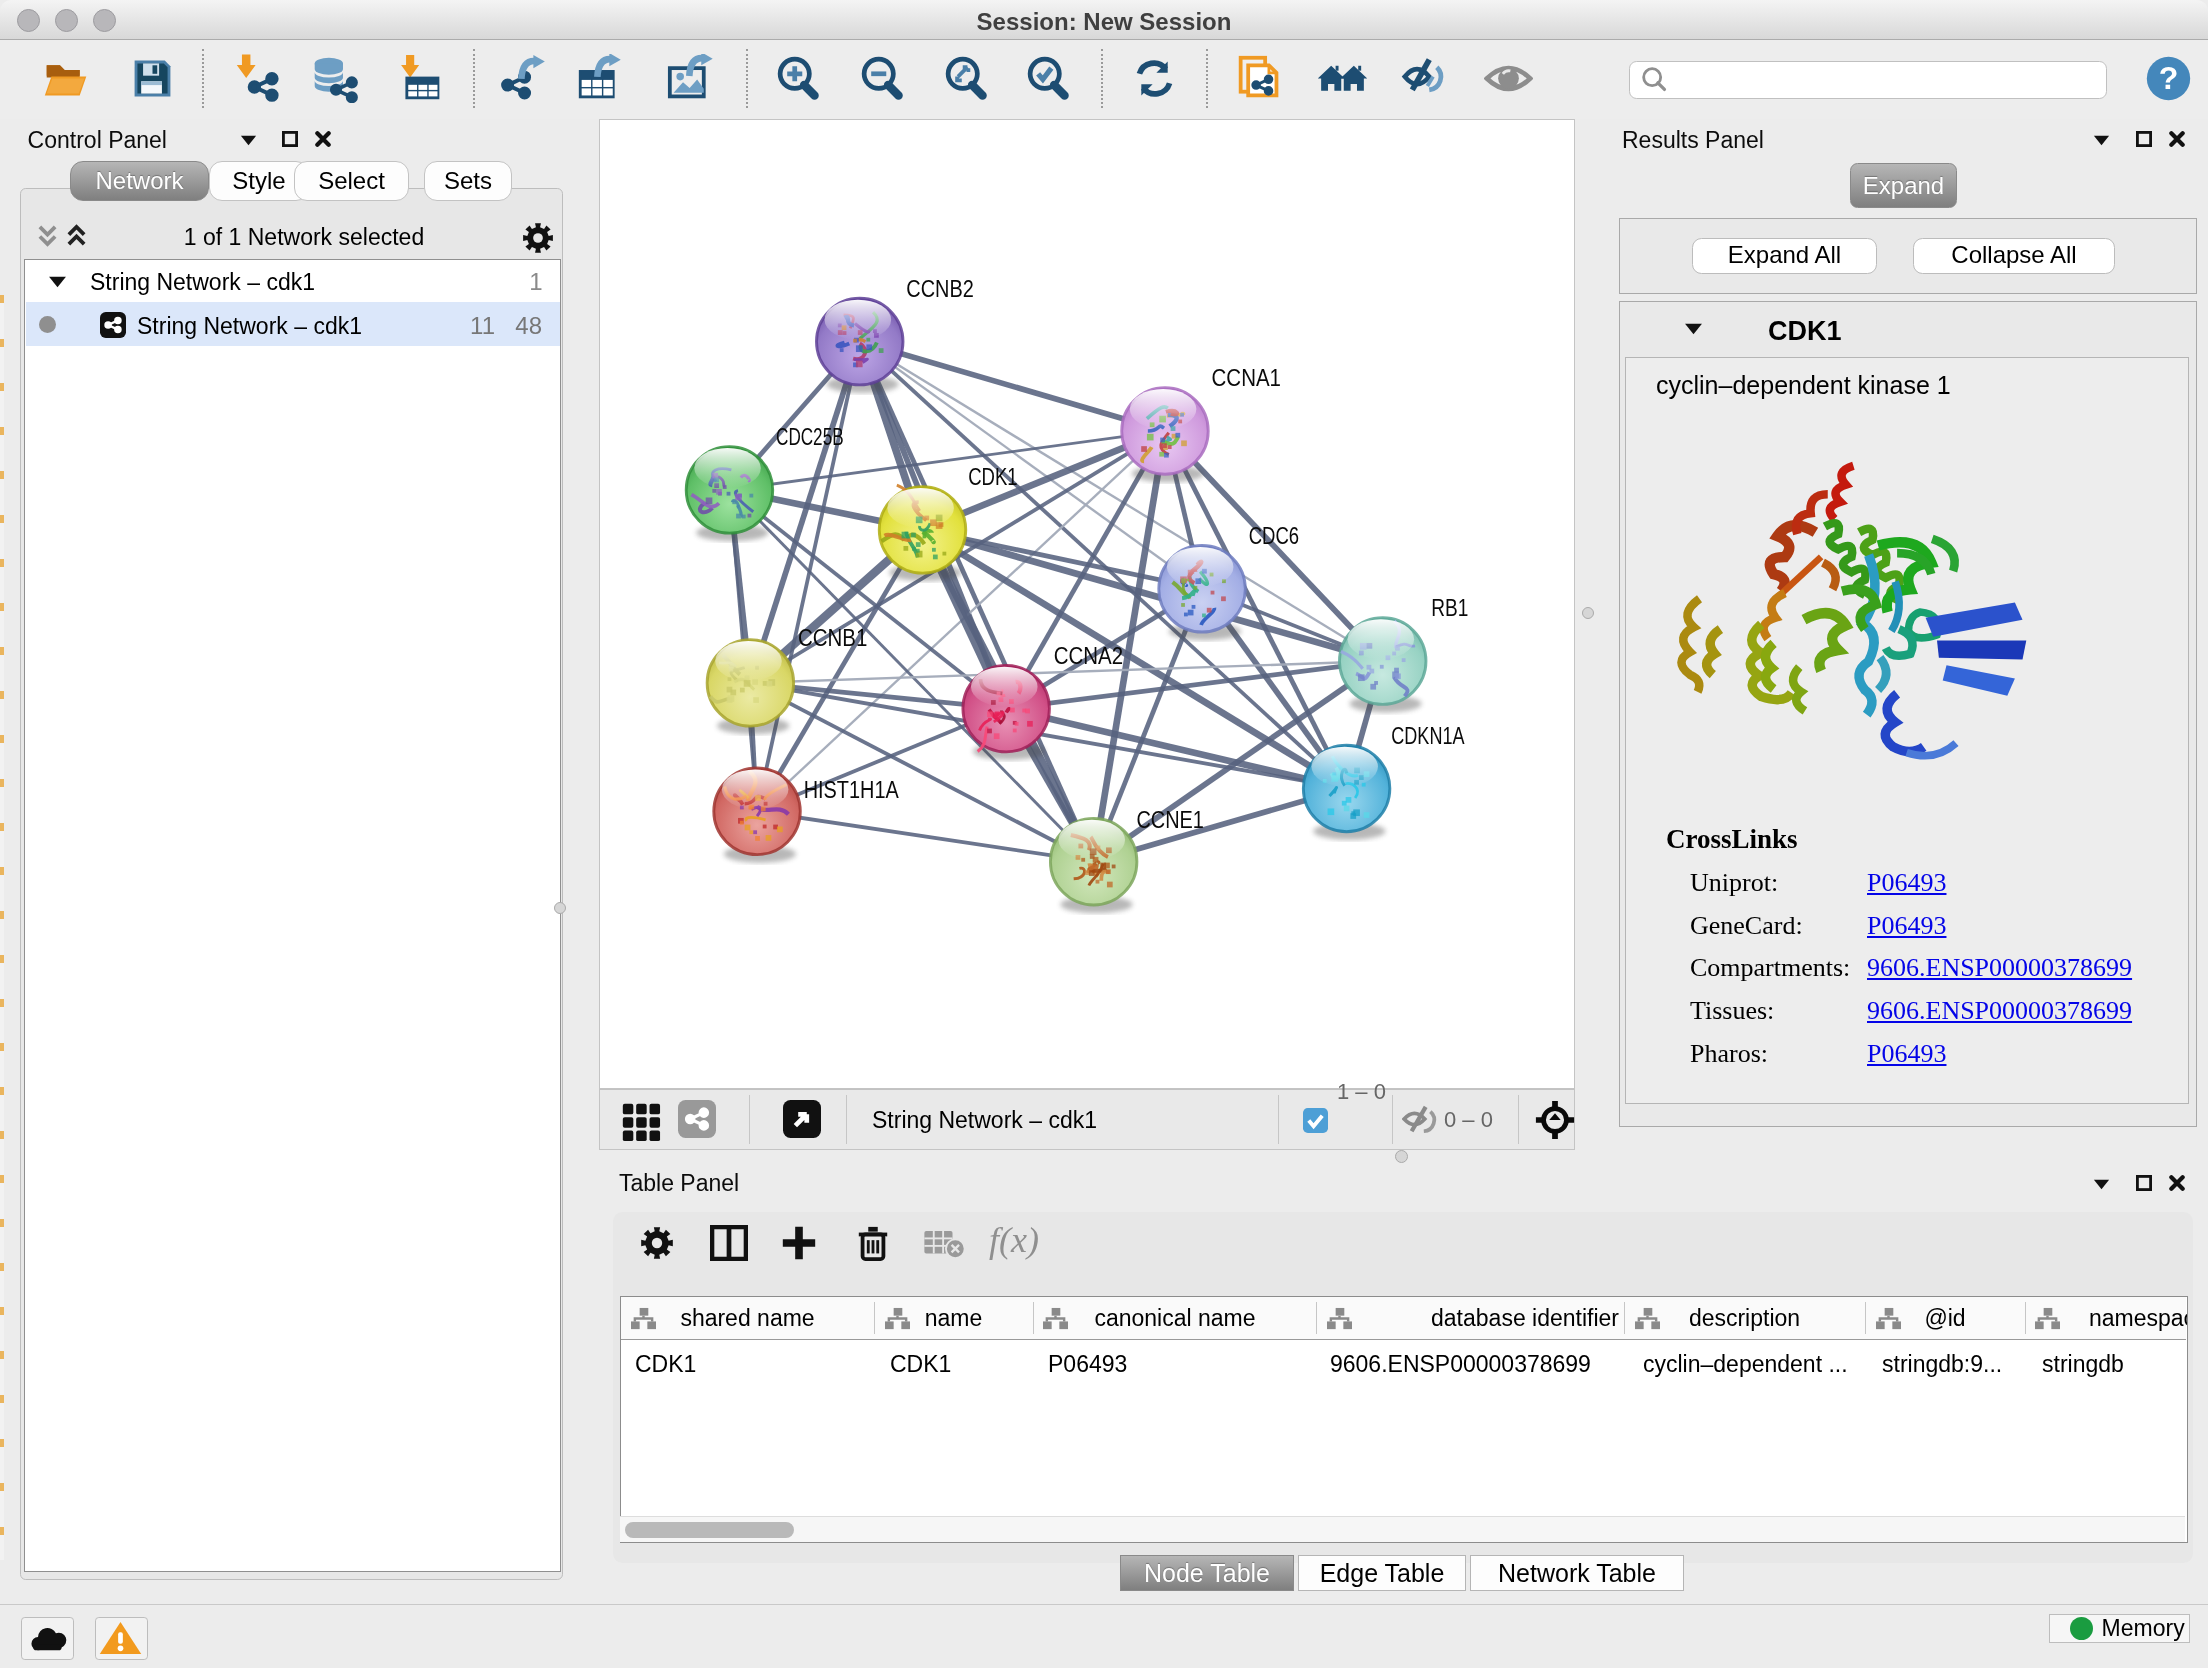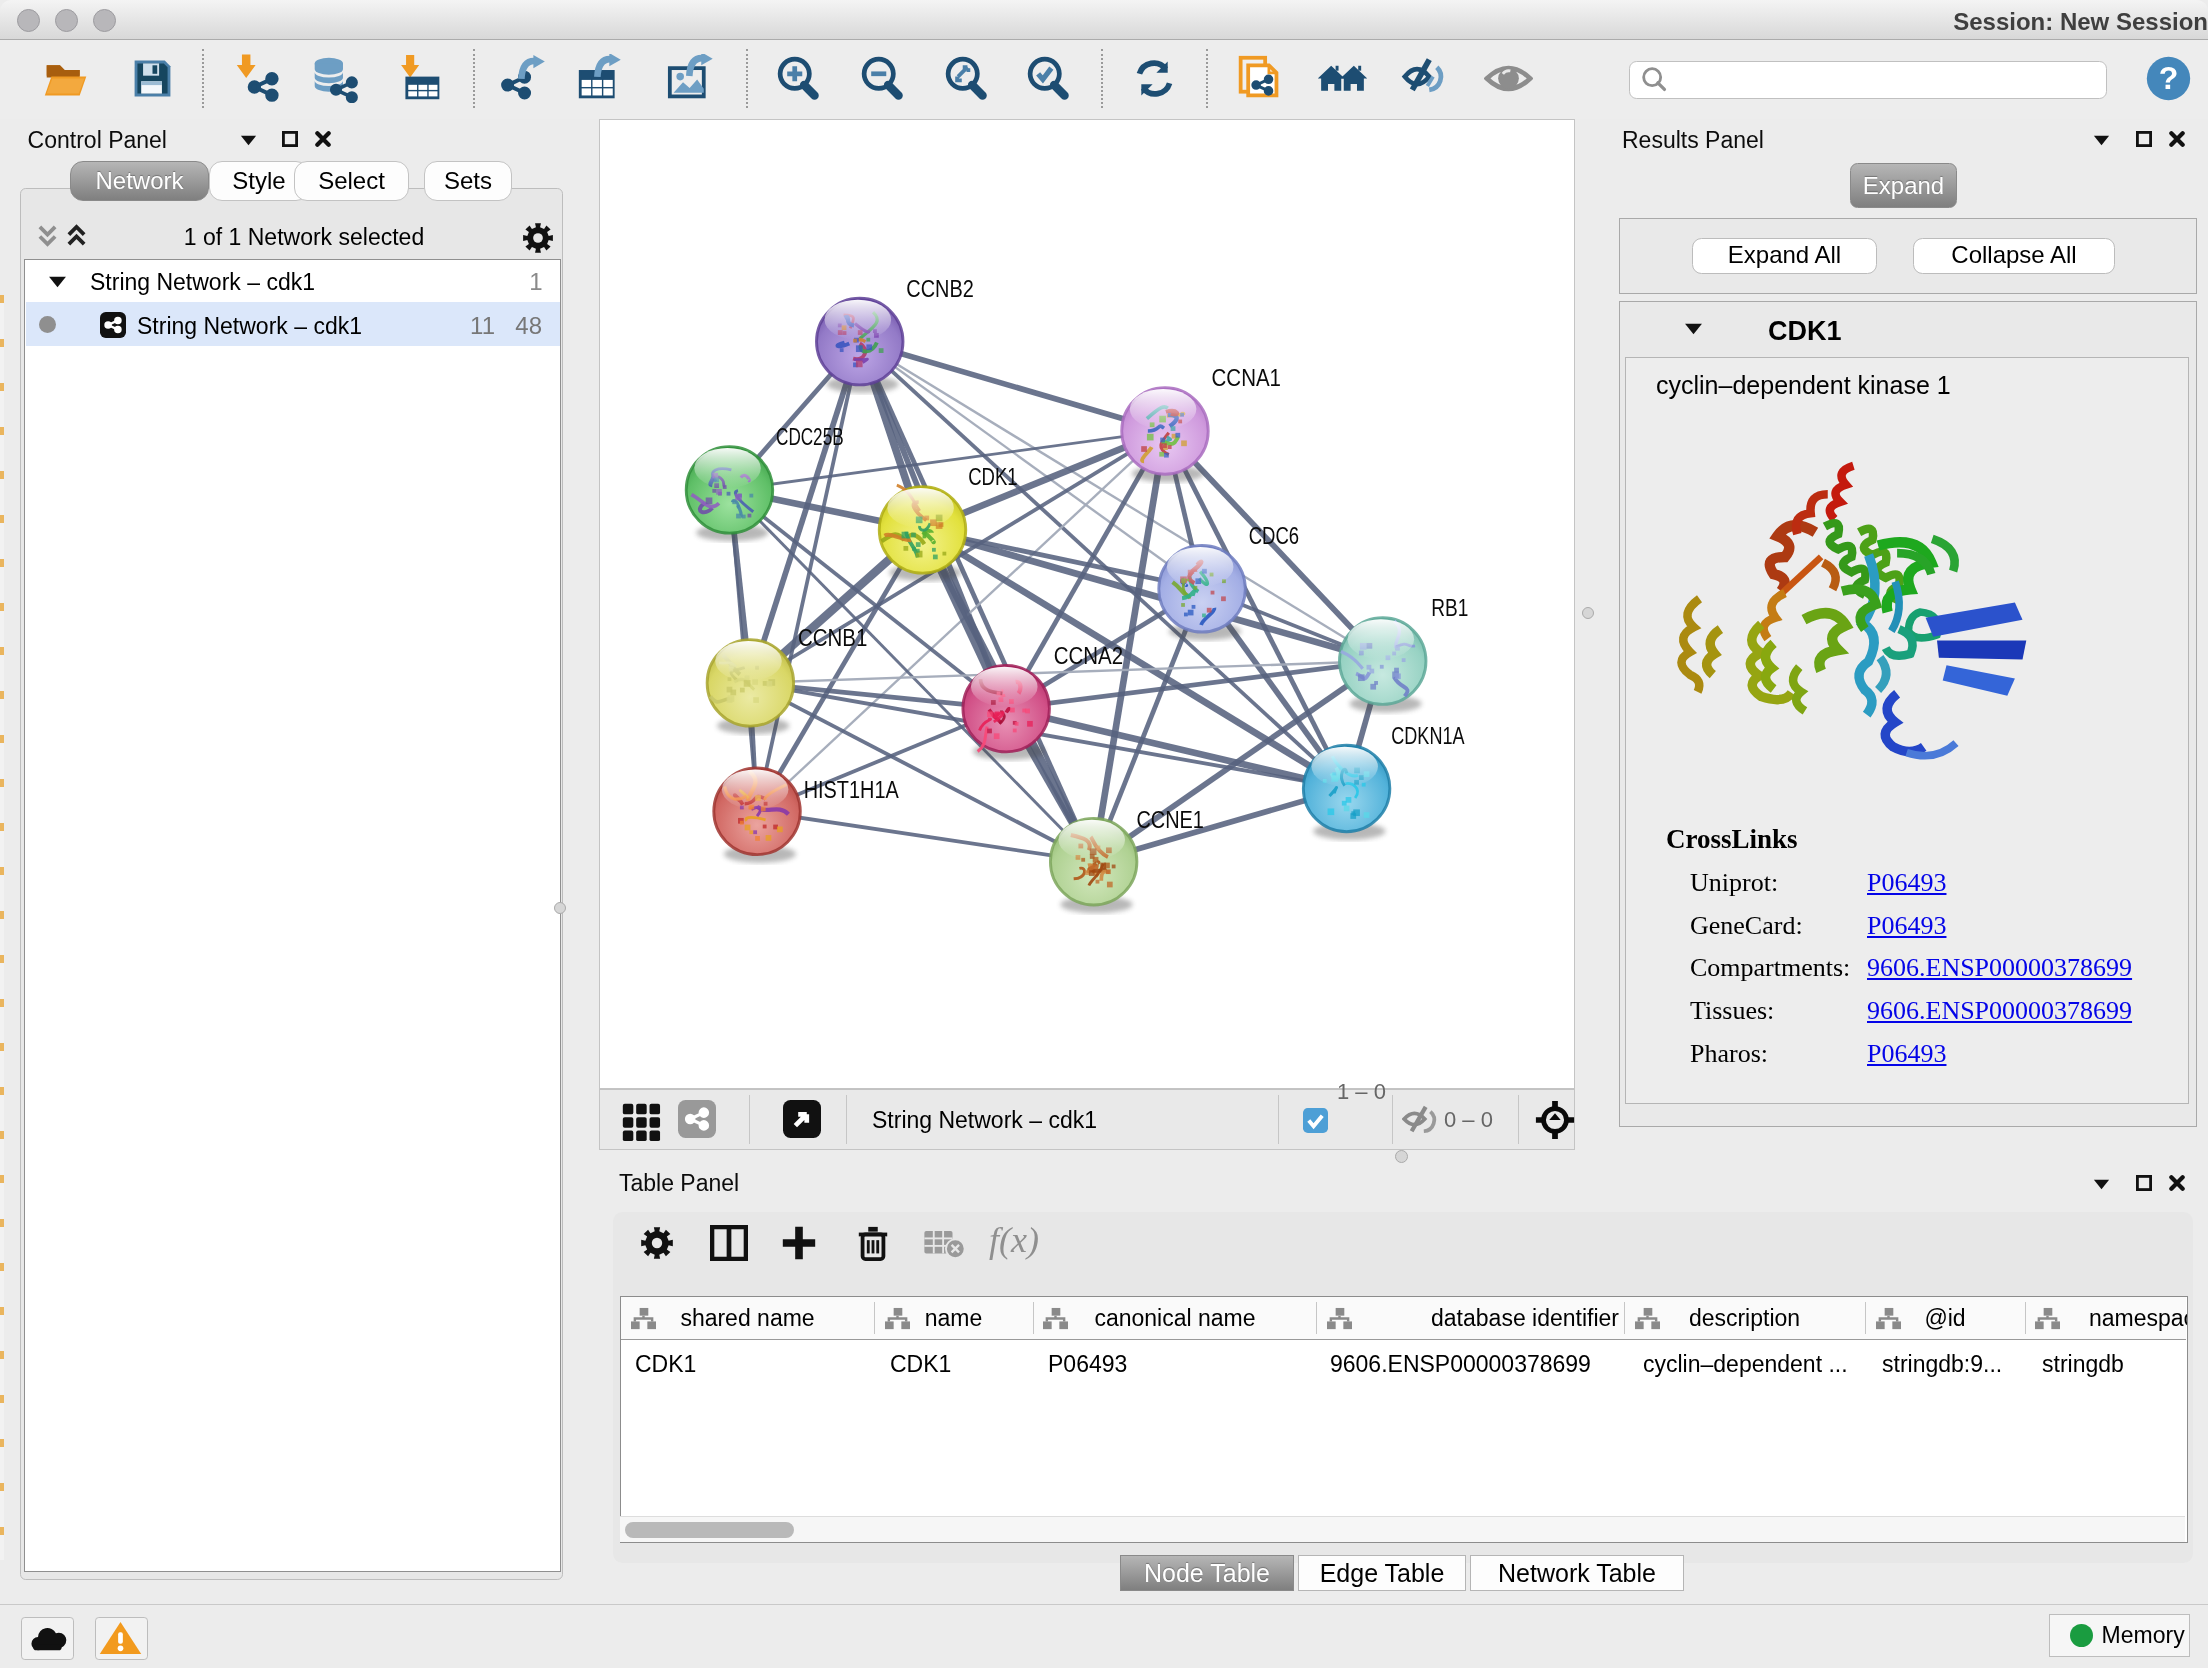--- a/index.html
+++ b/index.html
@@ -1,21 +1,21 @@
 <!DOCTYPE html>
 <html style="font-size:15px"><head><meta charset="utf-8"><style>
 *{margin:0;padding:0;box-sizing:border-box}
 html,body{width:2208px;height:1668px;overflow:hidden;background:#ececec;
  font-family:"Liberation Sans",sans-serif;-webkit-font-smoothing:antialiased}
 .abs{position:absolute}
 .titlebar{left:0;top:0;width:2208px;height:40px;
  background:linear-gradient(#f4f4f4,#d8d8d8);border-bottom:1.9px solid #ababab;
  border-radius:11.4px 11.4px 0 0}
 .tl{top:8.6px;width:23px;height:23px;border-radius:50%;background:#b8b7ba;border:1px solid #9d9ca0}
-.wtitle{top:7.6px;left:0;width:2208px;text-align:right;font-size:24px;font-weight:700;color:#3f3f3f}
+.wtitle{top:7.6px;left:0;width:2208px;text-align:center;font-size:24px;font-weight:700;color:#3f3f3f}
 .toolbar{left:0;top:40px;width:2208px;height:79px;background:#ededed}
 .tsep{top:49px;width:0;height:59px;border-left:2.9px dotted #9a9a9a}
 .ticon{top:54px;width:49px;height:49px}
 .searchbox{left:1629px;top:61px;width:478px;height:38px;background:#fff;
  border:1.9px solid #c0c0c0;border-radius:7.6px}
 .ptitle{font-size:23px;color:#0c0c0c}
 .tab{position:absolute;top:161px;height:40px;border:1px solid #c3c3c3;background:#fdfdfd;
  color:#000;font-size:24px;text-align:center;line-height:38px;border-radius:13px}
 .tabsel{background:linear-gradient(#b6b6b6,#7f7f7f);color:#fff;border-color:#8a8a8a;
  text-shadow:0 -1px 1px rgba(0,0,0,.3)}
@@ -33,21 +33,21 @@
 .tblpanel{left:613px;top:1212px;width:1580px;height:351px;background:#e7e7e7;border-radius:9.5px}
 .tbl{left:620px;top:1296px;width:1568px;height:247px;background:#fff;border:1.9px solid #8c8c8c}
 .thead{left:0;top:0;width:1565px;height:43px;background:#fafafa;border-bottom:1.9px solid #999}
 .thsep{position:absolute;top:5.7px;width:0;height:32px;border-left:1.9px solid #c6c6c6}
 .hsb{left:620px;top:1516px;width:1565px;height:26px;background:#f6f6f6;border-top:1px solid #ddd}
 .hsbthumb{left:4.8px;top:4.8px;width:169px;height:16px;background:#b9b9b9;border-radius:8.6px;position:absolute}
 .btab{position:absolute;top:1555px;height:36px;border:1px solid #b5b5b5;background:#fdfdfd;
  font-size:25px;color:#000;text-align:center;line-height:34px}
 .statusbar{left:0;top:1604px;width:2208px;height:65px;background:#ececec;border-top:1.9px solid #c9c9c9}
 .sbox{top:1617px;width:53px;height:43px;background:#f2f2f2;border:1.9px solid #bdbdbd;border-radius:3.8px}
-.memory{left:2049px;top:1614px;width:141px;height:43px;background:#f6f6f6;border:1.9px solid #bdbdbd;
+.memory{left:2049px;top:1614px;width:141px;height:29px;background:#f6f6f6;border:1.9px solid #bdbdbd;
  font-size:23px;color:#000;display:flex;align-items:center}
 .btab.tabsel{background:linear-gradient(#b6b6b6,#7f7f7f);color:#fff;border-color:#8a8a8a}
 .cell{position:absolute;font-size:23px;color:#000;white-space:nowrap}
 </style></head><body>
 <div class="abs titlebar"></div>
 <div class="abs tl" style="left:17px"></div>
 <div class="abs tl" style="left:55px"></div>
 <div class="abs tl" style="left:93px"></div>
 <div class="abs wtitle">Session: New Session</div>
 <div class="abs toolbar"></div>

